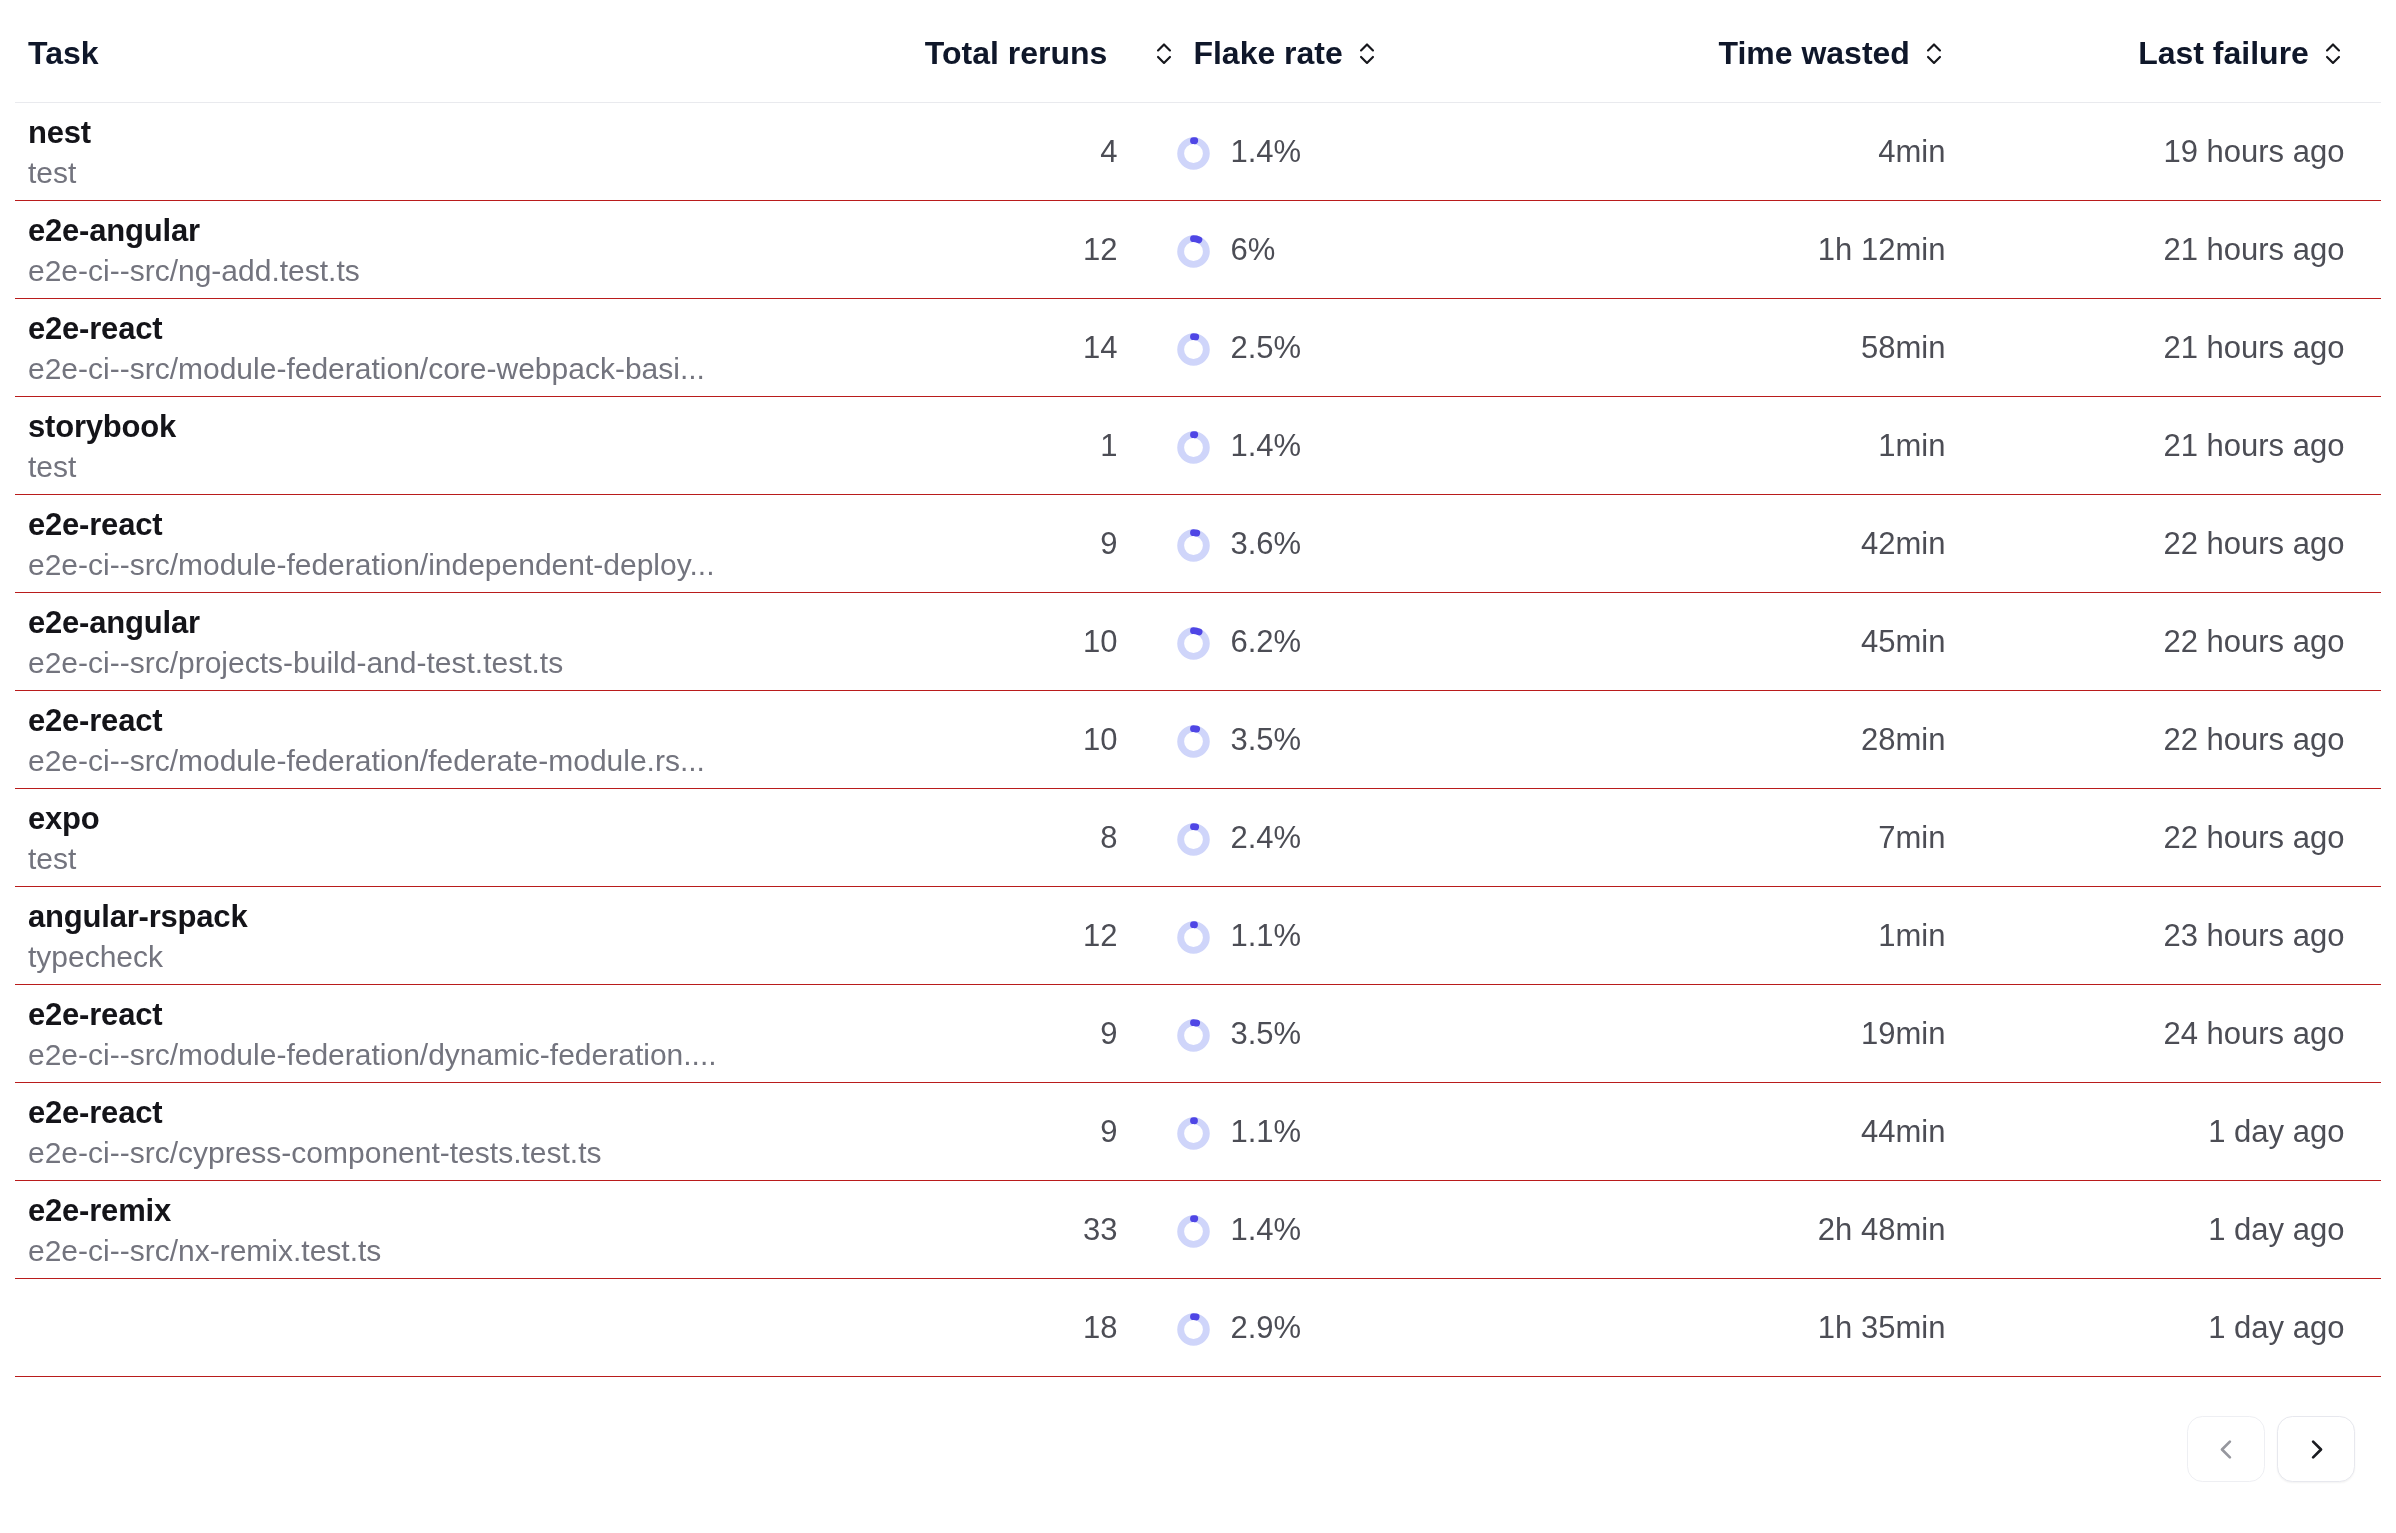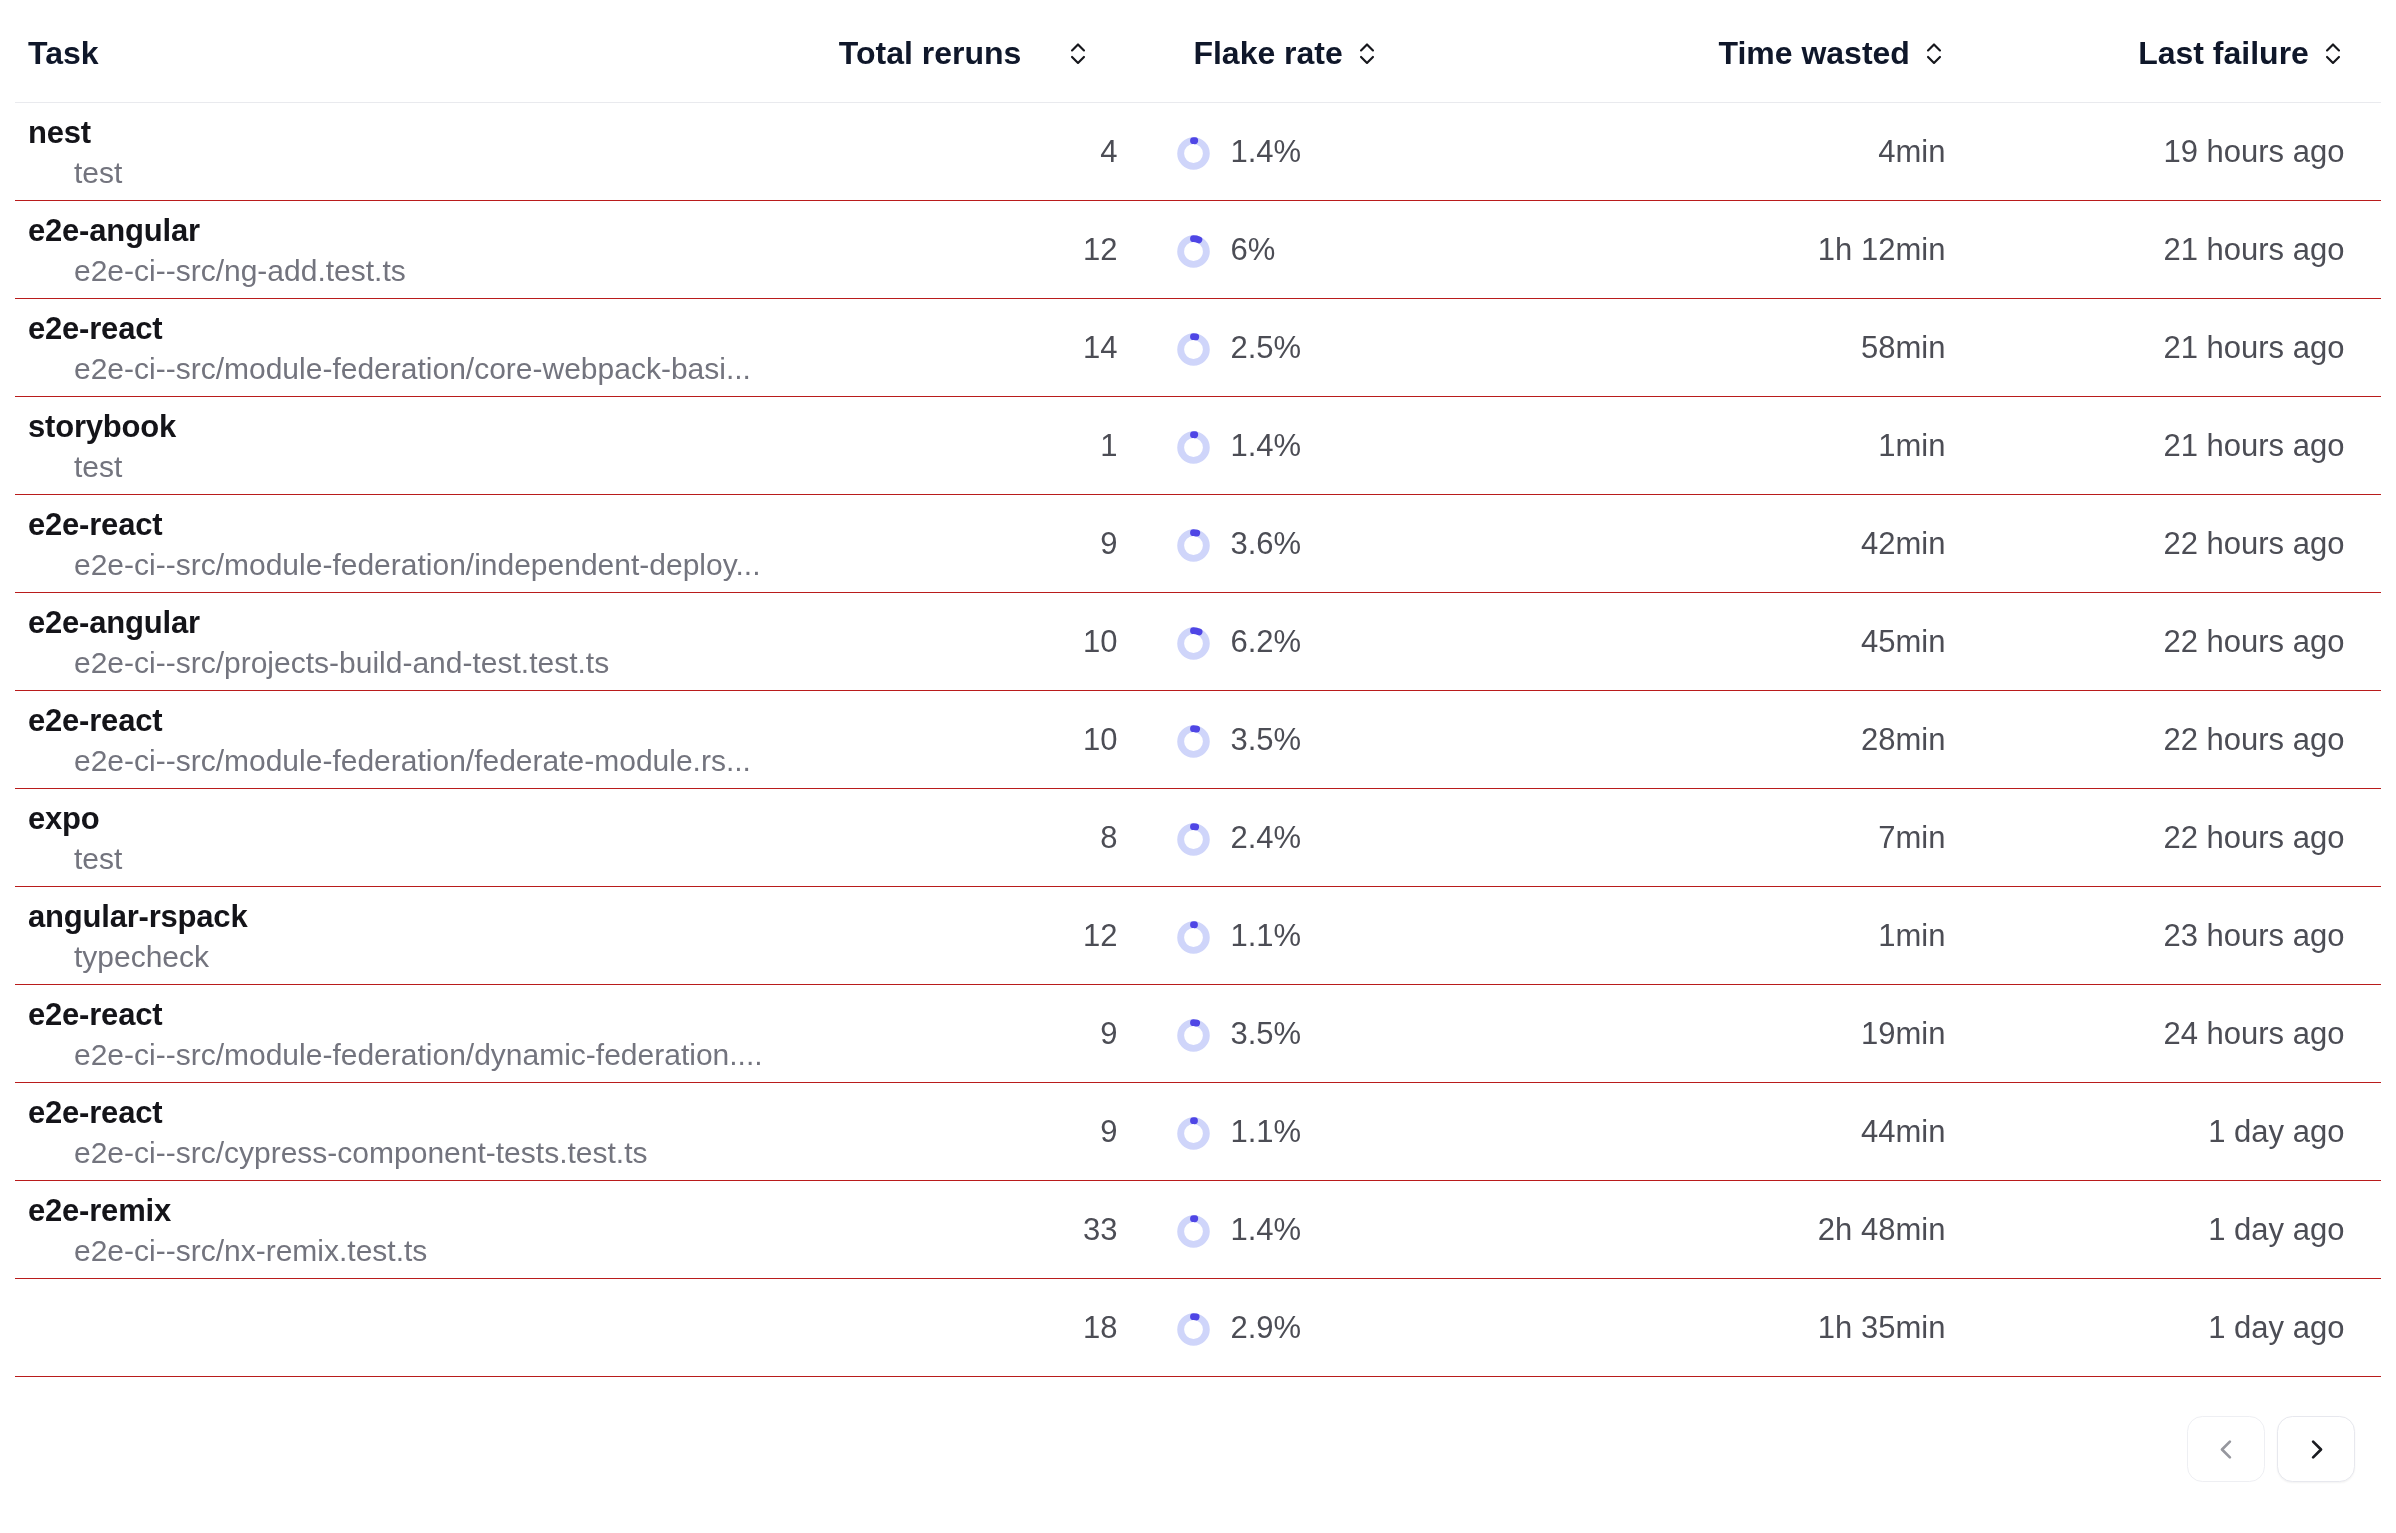--- a/index.html
+++ b/index.html
@@ -16,37 +16,37 @@
   .thead {
     position:relative; height:103px;
     border-bottom:1px solid #e9eaee;
   }
   .th {
     position:absolute; top:50%; transform:translateY(-44%);
     display:flex; align-items:center; gap:13.5px;
     font-size:32px; font-weight:700; color:#0f172a; white-space:nowrap;
   }
   .th-task  { left:12.6px; }
-  .th-reruns{ right:1292px;gap:46px; }
+  .th-reruns{ right:1206px;gap:46px; }
   .th-flake { left:1178px; }
   .th-time  { right:436px; }
   .th-last  { right:37px; }
   .sort-ic { width:22px; height:26px; flex:0 0 auto; }
 
   
   .row {
     position:relative; height:98px;
     border-bottom:1px solid #b91c1c;
   }
   .c-task {
     position:absolute; left:12.6px; top:50%; transform:translateY(-50%);
     display:flex; flex-direction:column; justify-content:center;
   }
   .task-name  { font-size:31px; line-height:41px; font-weight:700; color:#141419; letter-spacing:-0.2px; white-space:nowrap; }
-  .task-target{ font-size:30px; line-height:39px; font-weight:400; color:#73747e; white-space:nowrap;margin-left:46px; }
+  .task-target{ font-size:30px; line-height:39px; font-weight:400; color:#73747e; white-space:nowrap; }
 
   .cell {
     position:absolute; top:50%; transform:translateY(-50%);
     font-size:31px; color:#4c4d55; white-space:nowrap;
   }
   .c-reruns { right:1264px; }
   .c-flake  { left:1162px; display:flex; align-items:flex-end; gap:20px; }
   .c-time   { right:436px; }
   .c-last   { right:37px; }
 

